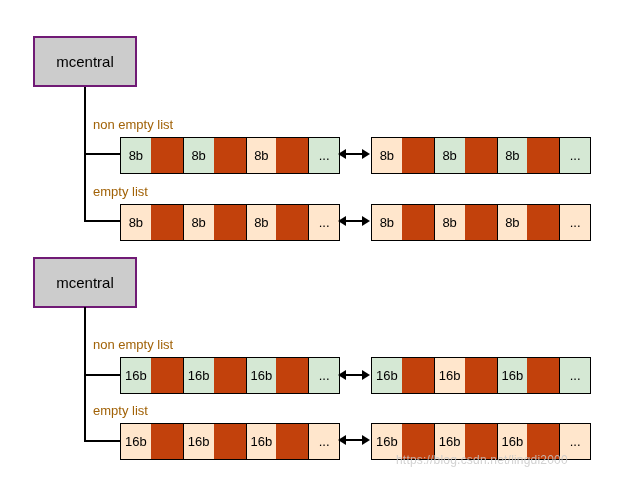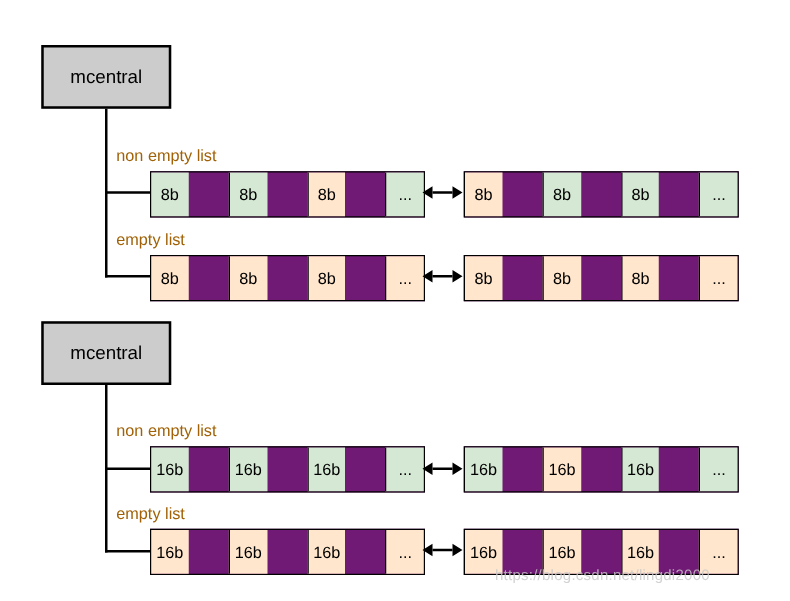--- a/index.html
+++ b/index.html
@@ -1,28 +1,28 @@
 <!DOCTYPE html>
 <html><head>
 <meta charset="utf-8">
 <style>
   html,body{margin:0;padding:0;background:#fff;font-family:"Liberation Sans",sans-serif;}
   #canvas{position:relative;width:632px;height:481px;background:#ffffff;overflow:hidden;}
 
-  .mbox{position:absolute;width:104px;height:51px;background:#cccccc;border:2px solid #000000;
+  .mbox{position:absolute;width:104px;height:51px;background:#cccccc;border:2px solid #701a75;
         box-sizing:border-box;display:flex;align-items:center;justify-content:center;
         font-size:15px;color:#000;}
 
   .vline{position:absolute;width:2px;background:#000;}
   .hline{position:absolute;height:2px;background:#000;}
 
   .list-label{position:absolute;font-size:13px;color:#a16207;white-space:nowrap;}
 
   .table{position:absolute;width:218px;height:35px;border:1px solid #000;
-         box-sizing:content-box;display:flex;background:#701a75;gap:32px;}
+         box-sizing:content-box;display:flex;background:#c2410c;gap:32px;}
   .cell{flex:1;display:flex;align-items:center;justify-content:center;
         font-size:13px;color:#000;}
   .cell + .cell{border-left:1px solid #000;}
   .cell[data-color="green"]{background:#d5e8d4;}
   .cell[data-color="orange"]{background:#ffe6cc;}
 
   .darrow{position:absolute;width:16px;height:2px;background:#000;}
   .darrow::before{content:"";position:absolute;left:-8px;top:-4px;width:0;height:0;
         border-top:5px solid transparent;border-bottom:5px solid transparent;
         border-right:8px solid #000;}

